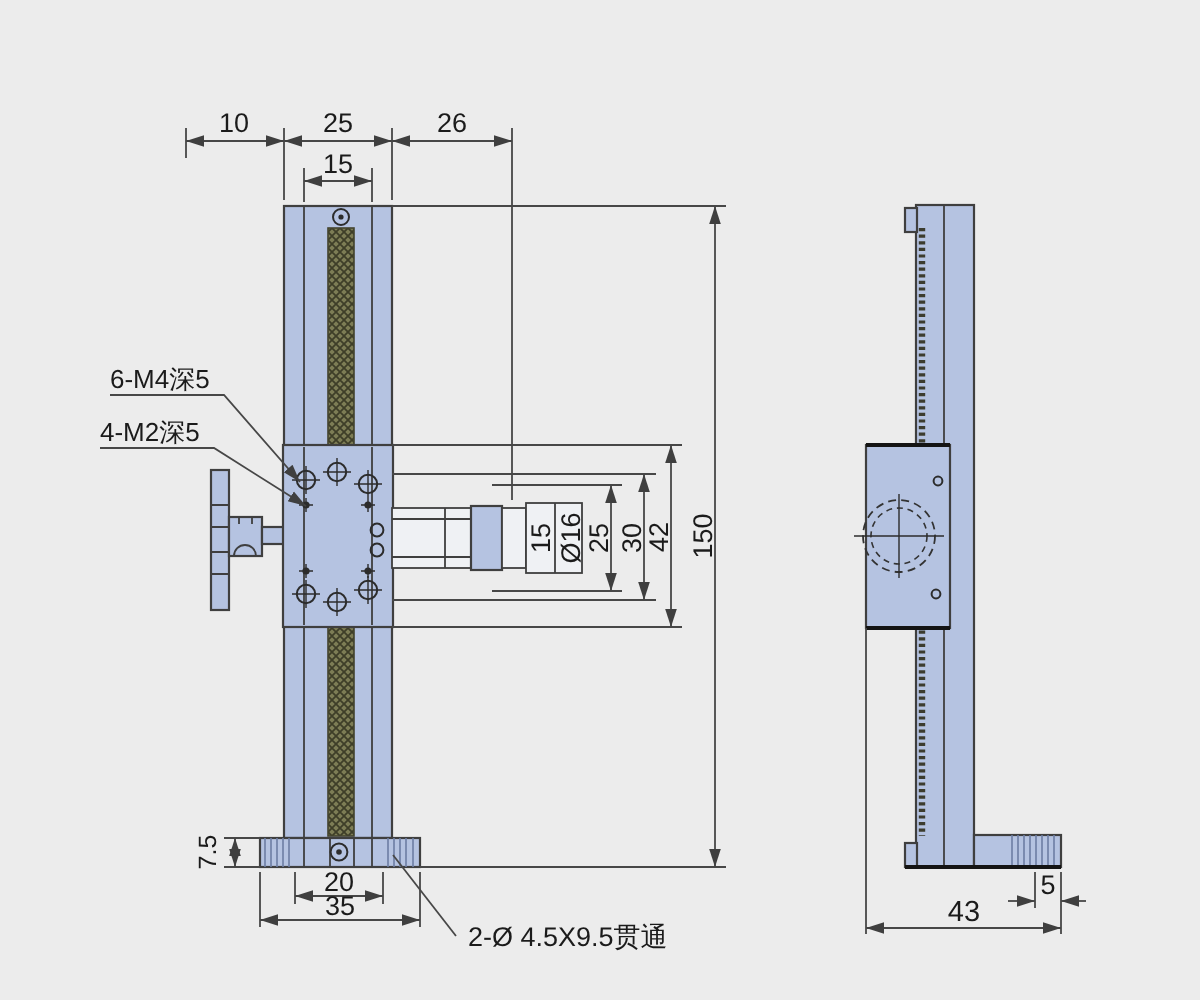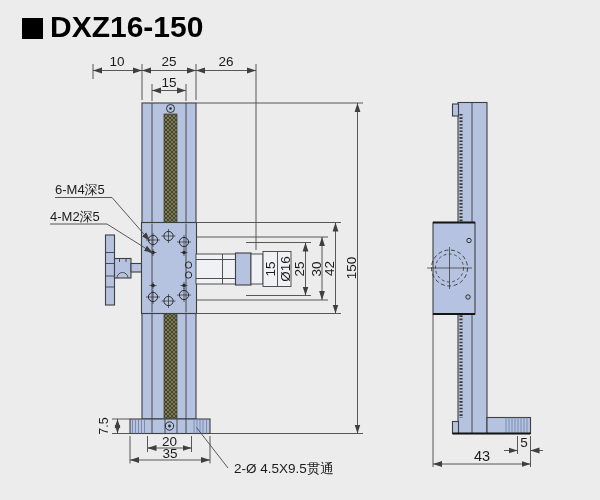--- a/index.html
+++ b/index.html
@@ -193,18 +193,14 @@
         <path class="dim" d="M517.5,436 V454 M530.5,436 V467 M433,314 V467"></path>
         <line class="dim" x1="504" y1="450.5" x2="517.5" y2="450.5" marker-end="url(#arr)"></line>
         <line class="dim" x1="543" y1="450.5" x2="530.5" y2="450.5" marker-end="url(#arr)"></line>
         <line class="dim" x1="433" y1="464" x2="530.5" y2="464" marker-start="url(#arr)" marker-end="url(#arr)"></line>
         <text class="dtx" x="524" y="447">5</text>
         <text class="dtx" x="482" y="460.5" style="font-size:14.5px">43</text>
       </g>
     </g>
   </svg>
 
-  <div class="title-bar">
-    <span class="title-bullet"></span>
-    <span class="title-text">DXZ16-150</span>
-  </div>
 
 </div>
 
 </body></html>

